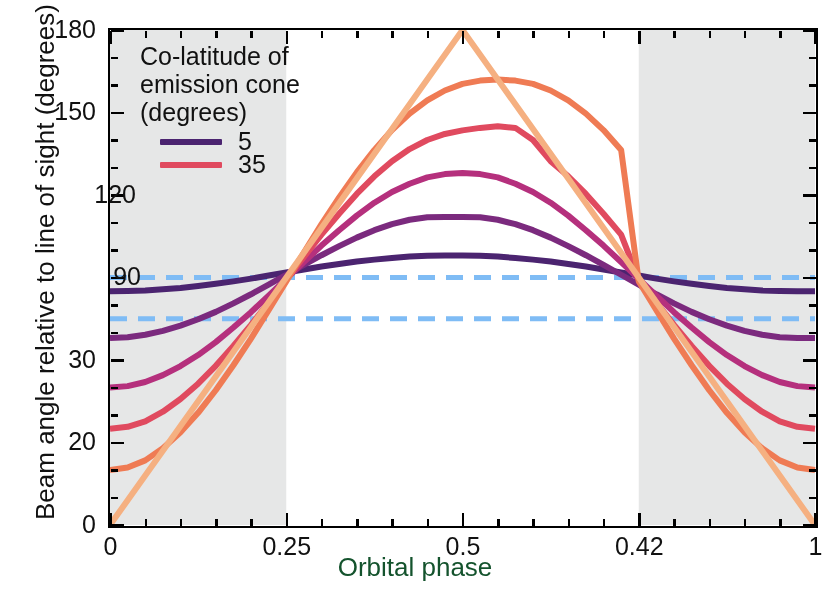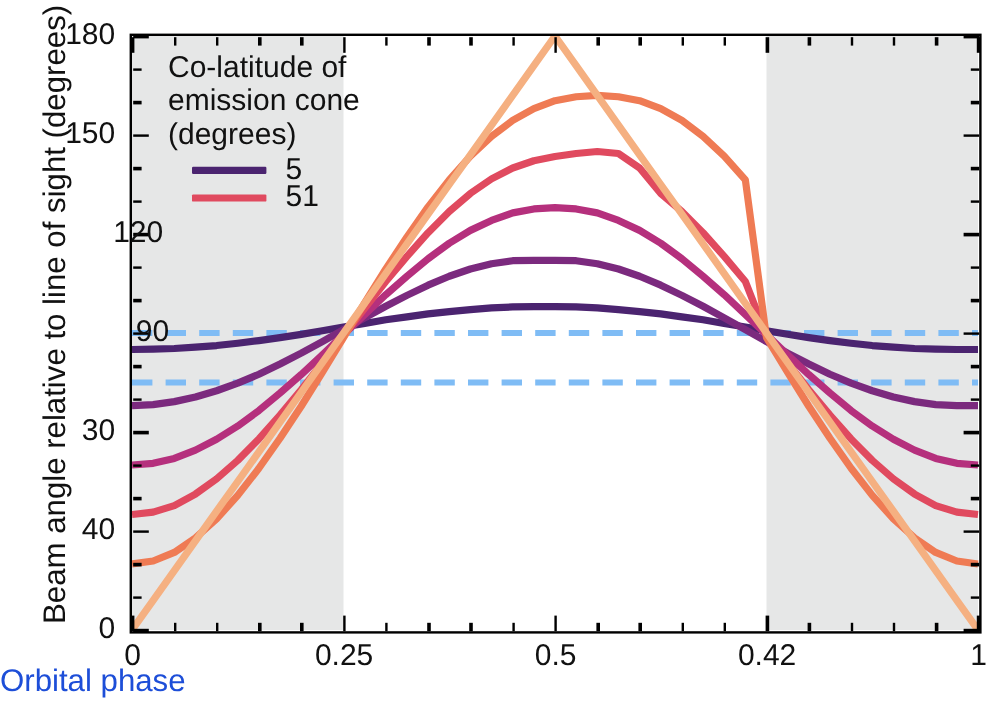--- a/index.html
+++ b/index.html
@@ -29,23 +29,23 @@
     font-size:25px;
     color:#111;
     white-space:nowrap;
   }
   .ytick-label{ text-align:right; }
 
   #xaxis-title{
     position:absolute;
     left:0; width:830px;
     top:552px;
-    text-align:left;
+    text-align:center;
     font-size:26px;
-    color:#1d4ed8;
+    color:#14532d;
   }
   #yaxis-title{
     position:absolute;
     font-size:26px;
     color:#111;
     white-space:nowrap;
     transform-origin:0 0;
     transform:rotate(-90deg);
     left:30px;
     top:520px;
@@ -156,21 +156,21 @@
       <div class="tick xt-minor" style="left:708.5000000000001px; top:30.5px;"></div>
       <div class="tick xt-minor" style="left:743.7500000000002px; top:518.5px;"></div>
       <div class="tick xt-minor" style="left:743.7500000000002px; top:30.5px;"></div>
       <div class="tick xt-minor" style="left:779.0000000000002px; top:518.5px;"></div>
       <div class="tick xt-minor" style="left:779.0000000000002px; top:30.5px;"></div>
       <div class="tick yt-major" style="left:110.5px; top:524.25px;"></div>
       <div class="tick yt-major" style="left:802.5px; top:524.25px;"></div>
       <div class="tick-label ytick-label" style="left:0px; top:509.5px; width:96px;">0</div>
       <div class="tick yt-major" style="left:110.5px; top:441.75px;"></div>
       <div class="tick yt-major" style="left:802.5px; top:441.75px;"></div>
-      <div class="tick-label ytick-label" style="left:0px; top:427px; width:96px;">40</div>
+      <div class="tick-label ytick-label" style="left:0px; top:427px; width:96px;">20</div>
       <div class="tick yt-major" style="left:110.5px; top:359.25px;"></div>
       <div class="tick yt-major" style="left:802.5px; top:359.25px;"></div>
       <div class="tick-label ytick-label" style="left:0px; top:344.5px; width:96px;">30</div>
       <div class="tick yt-major" style="left:110.5px; top:276.75px;"></div>
       <div class="tick yt-major" style="left:802.5px; top:276.75px;"></div>
       <div class="tick-label ytick-label" style="left:0px; top:262px; width:96px;padding-left:45px;">90</div>
       <div class="tick yt-major" style="left:110.5px; top:194.25px;"></div>
       <div class="tick yt-major" style="left:802.5px; top:194.25px;"></div>
       <div class="tick-label ytick-label" style="left:0px; top:179.5px; width:96px;padding-left:40px;">120</div>
       <div class="tick yt-major" style="left:110.5px; top:111.75px;"></div>
@@ -209,20 +209,20 @@
     <div id="legend-title">Co-latitude of
 emission cone
 (degrees)</div>
     <div id="legend-rows">
         <div class="legend-row">
           <span class="legend-swatch" style="background: rgb(75, 36, 112);"></span>
           <span class="legend-text">5</span>
         </div>
         <div class="legend-row">
           <span class="legend-swatch" style="background: rgb(224, 74, 95);"></span>
-          <span class="legend-text">51</span>
+          <span class="legend-text">35</span>
         </div>
       </div>
   </div>
 
   <div id="xaxis-title">Orbital phase</div>
 
 </div>
 
 </body></html>

